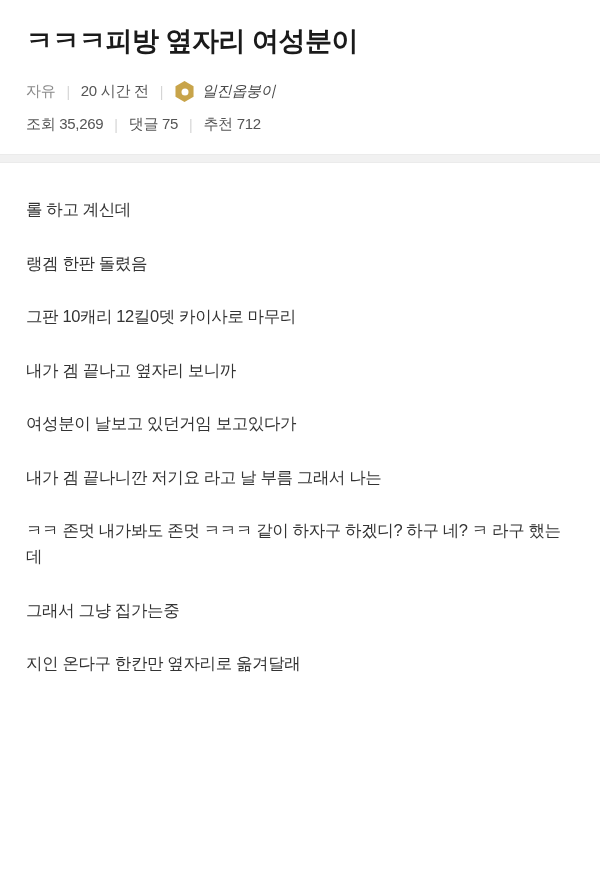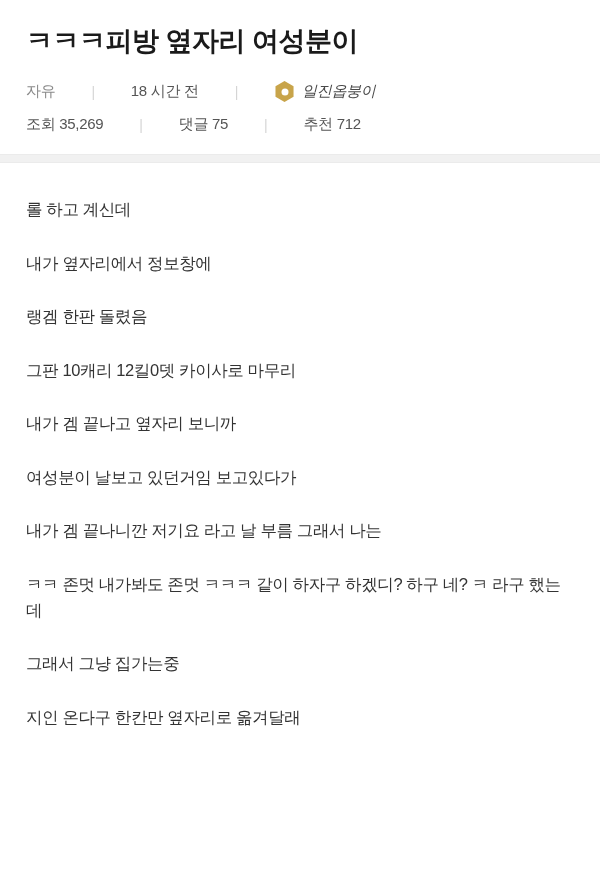--- a/index.html
+++ b/index.html
@@ -33,21 +33,20 @@
     margin: 0 0 22px 0;
     letter-spacing: -0.5px;
   }
   .meta-row {
     display: flex;
     align-items: center;
     font-size: 15px;
     color: #666666;
     margin-bottom: 13px;
     letter-spacing: -0.3px;
-    gap: 25px;
   }
   .meta-row.second {
     margin-bottom: 0;
     color: #555555;
   }
   .meta-author {
     color: #8a8a8a;
   }
   .meta-sep {
     color: #d5d5d5;
@@ -115,42 +114,41 @@
 <body>
 
 <div class="page">
 
   <div class="header">
     <h1 class="post-title">ㅋㅋㅋ피방 옆자리 여성분이</h1>
 
     <div class="meta-row">
       <span class="meta-author">자유</span>
       <span class="meta-sep">|</span>
-      <span class="meta-time">18 시간 전</span>
+      <span class="meta-time">20 시간 전</span>
       <span class="meta-sep">|</span>
       <span class="badge-wrap">
         <span class="hex-badge"></span>
         <span class="nickname">일진옵붕이</span>
       </span>
     </div>
 
     <div class="meta-row second">
       <span class="stat">조회 35,269</span>
       <span class="meta-sep">|</span>
       <span class="stat">댓글 75</span>
       <span class="meta-sep">|</span>
       <span class="stat">추천 712</span>
     </div>
   </div>
 
   <div class="divider"></div>
 
   <div class="content">
     <p class="para">롤 하고 계신데</p>
-    <p class="para">내가 옆자리에서 정보창에</p>
     <p class="para">랭겜 한판 돌렸음</p>
     <p class="para">그판 10캐리 12킬0뎃 카이사로 마무리</p>
     <p class="para">내가 겜 끝나고 옆자리 보니까</p>
     <p class="para">여성분이 날보고 있던거임 보고있다가</p>
     <p class="para">내가 겜 끝나니깐 저기요 라고 날 부름 그래서 나는</p>
     <p class="para wrapline">ㅋㅋ 존멋 내가봐도 존멋 ㅋㅋㅋ 같이 하자구 하겠디? 하구 네? ㅋ 라구 했는데</p>
     <p class="para">그래서 그냥 집가는중</p>
     <p class="para">지인 온다구 한칸만 옆자리로 옮겨달래</p>
   </div>
 

